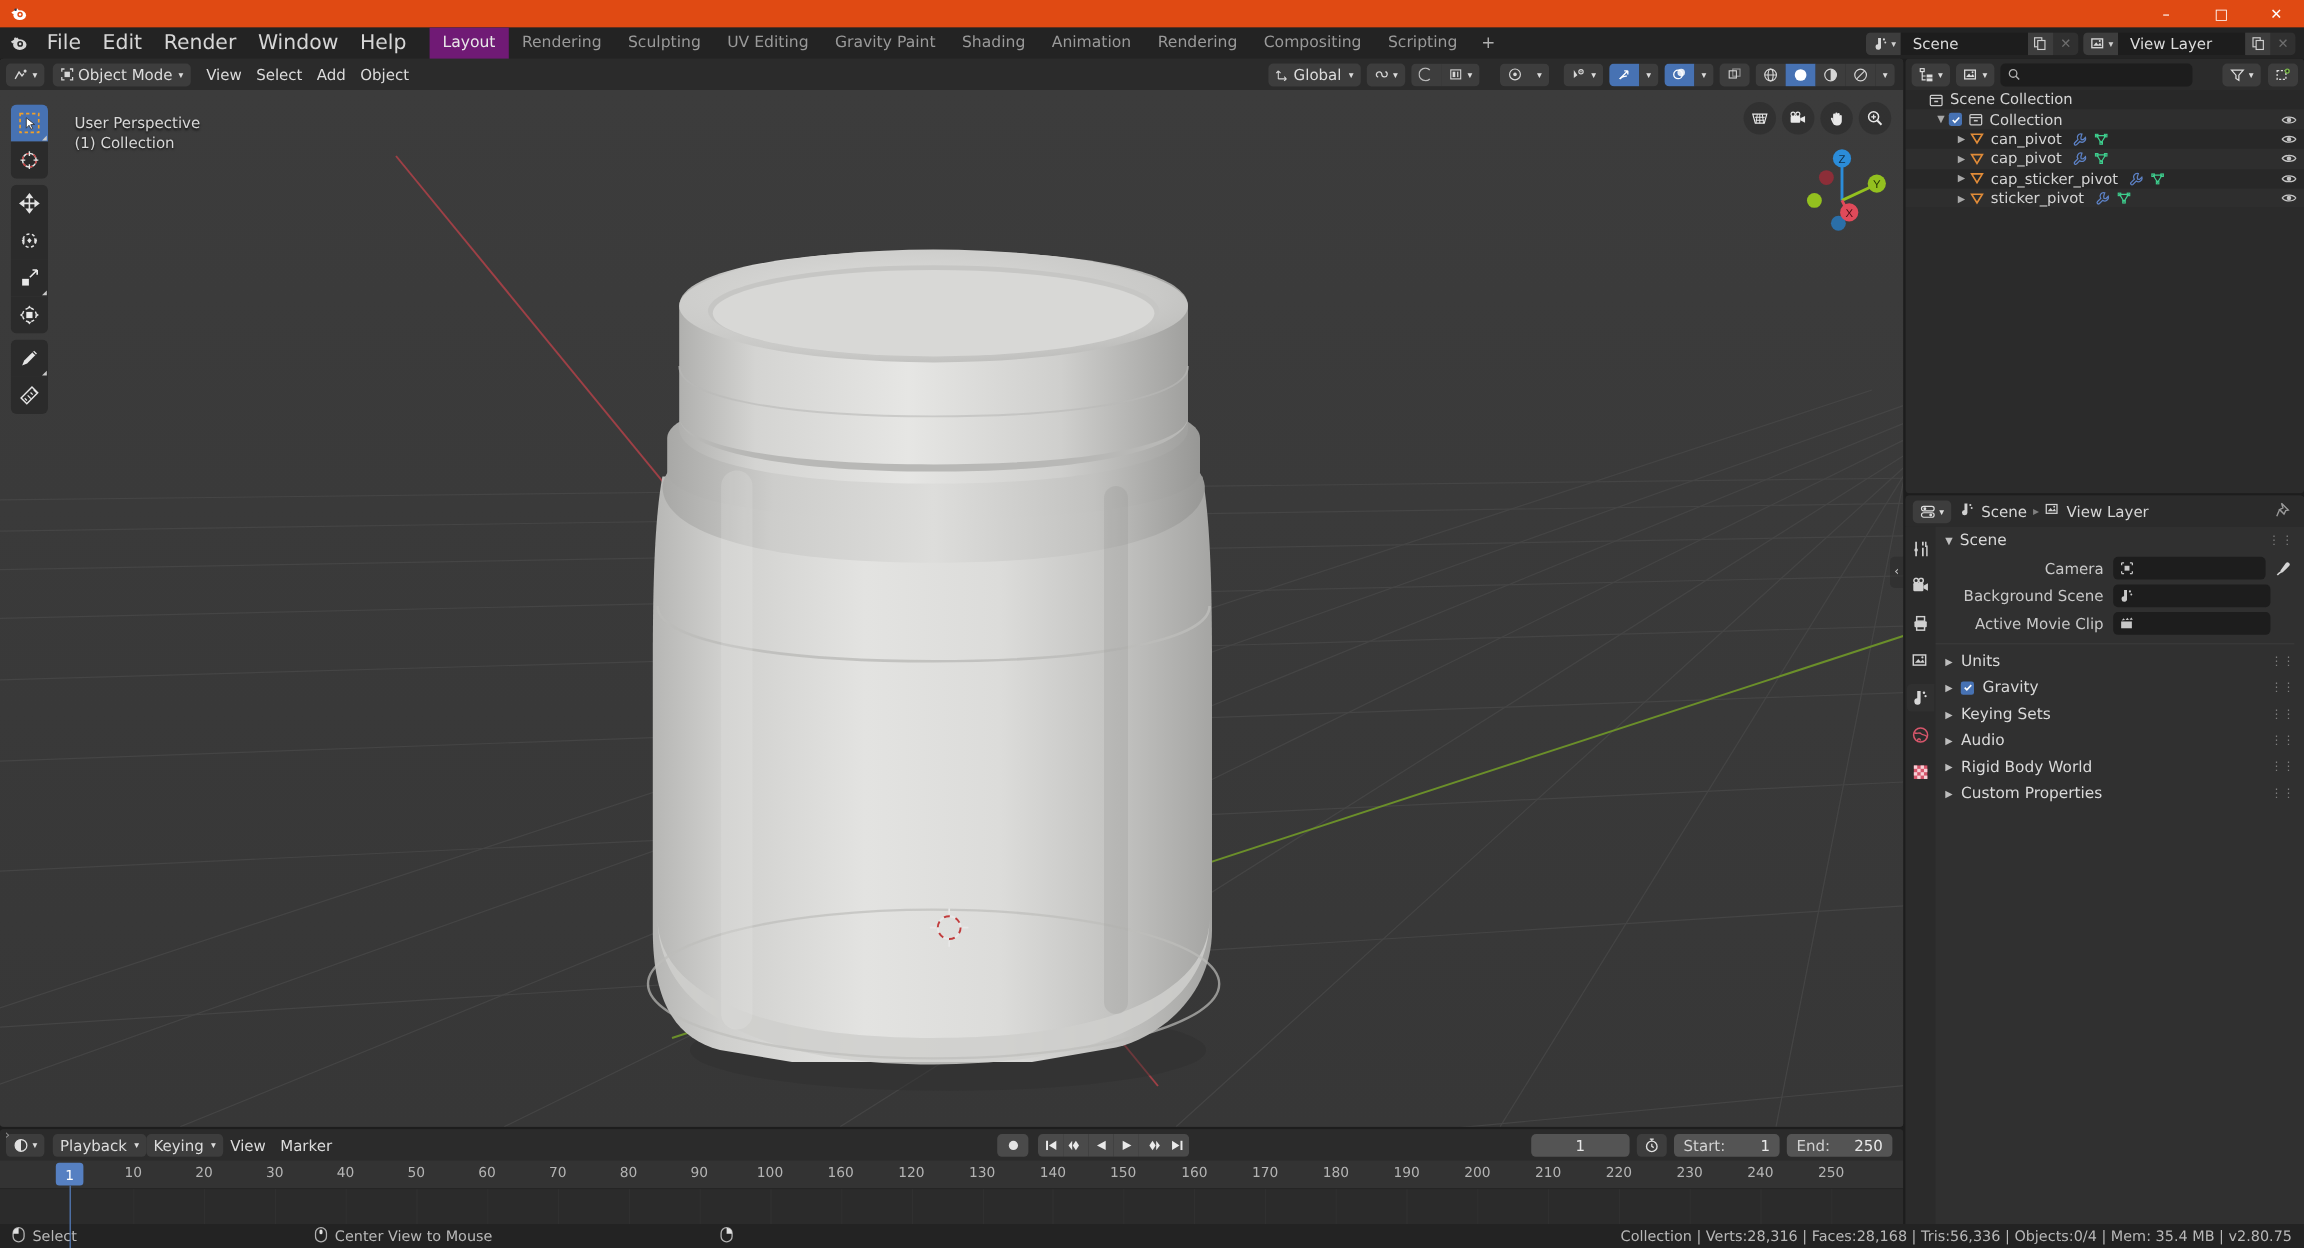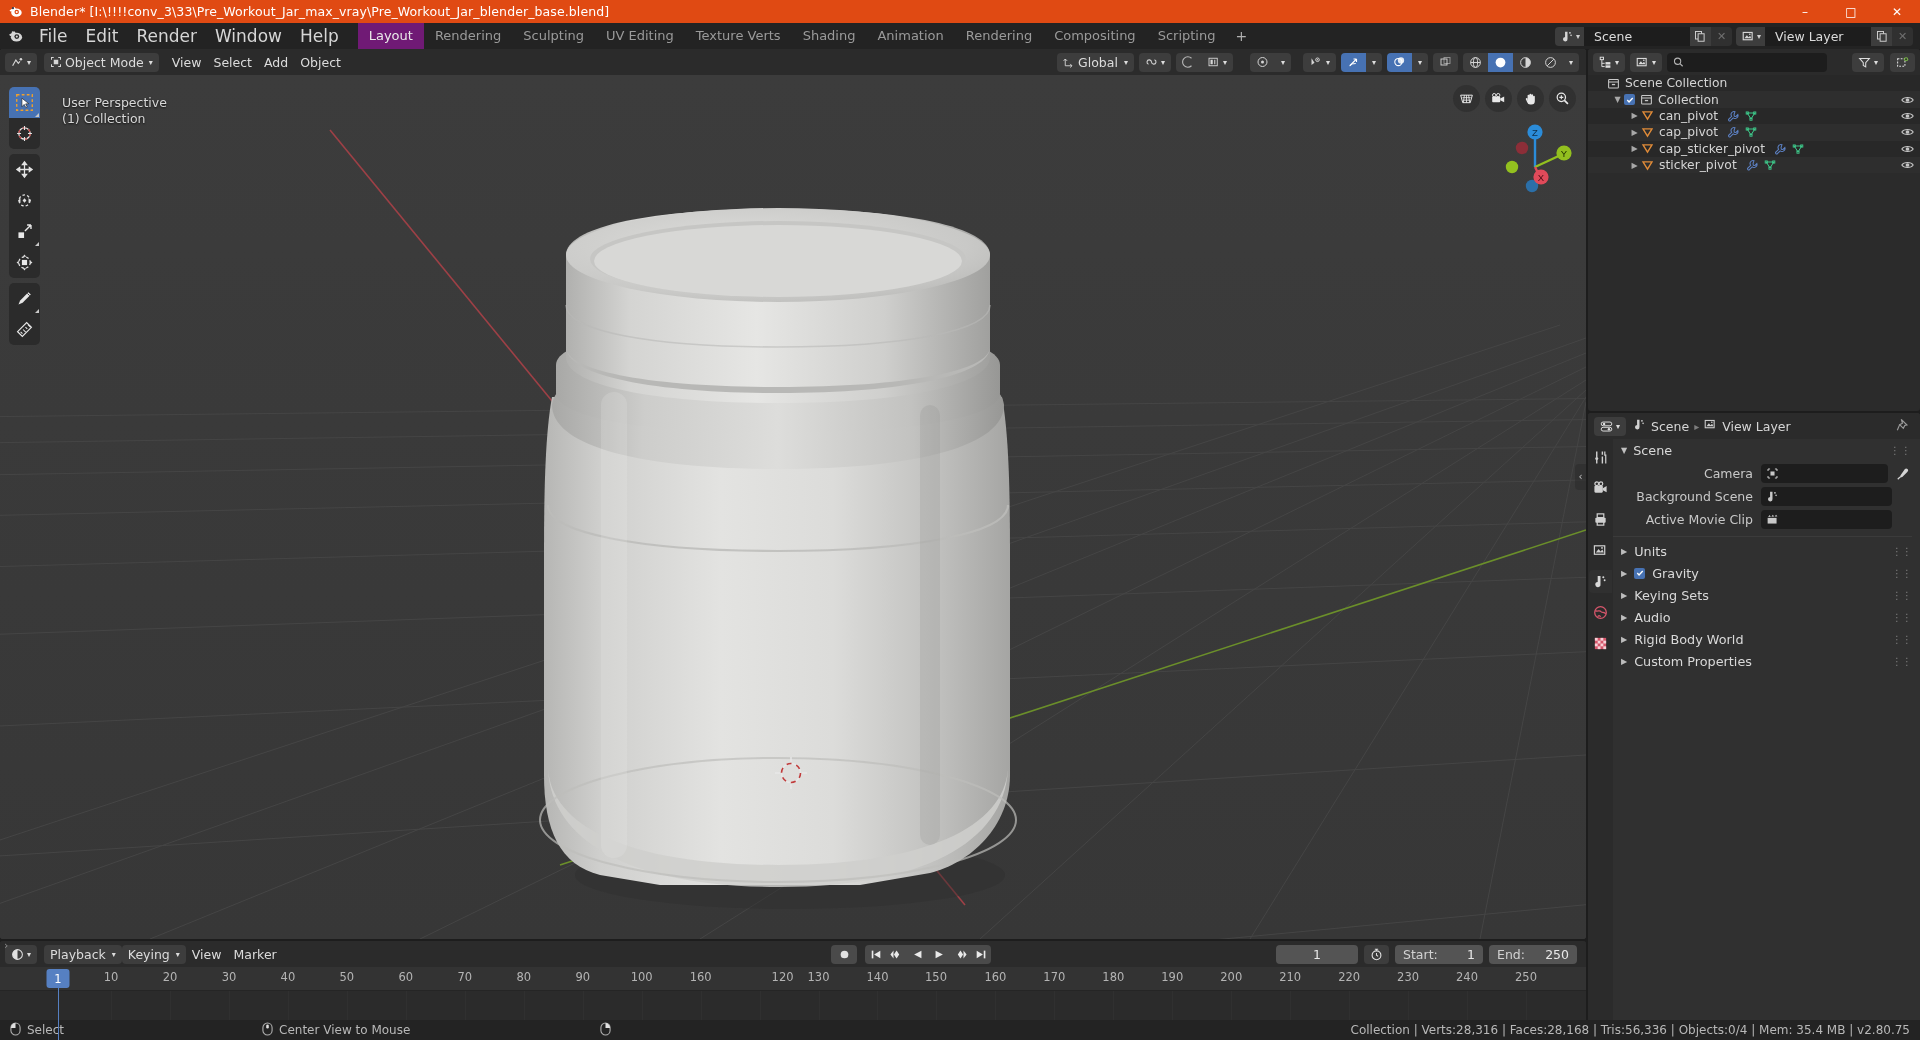--- a/index.html
+++ b/index.html
@@ -280,21 +280,20 @@
 <div class="titlebar">
   <span class="blender-logo">
     <svg width="15" height="15" viewBox="0 0 16 16">
       <ellipse cx="9" cy="9.2" rx="5.6" ry="4.4" fill="#fff"></ellipse>
       <path d="M1.5 6.8 L7 3.2 L8.4 5.2 L3.2 8.3 Z" fill="#fff"></path>
       <circle cx="9.3" cy="8.6" r="2.4" fill="#e04a13"></circle>
       <circle cx="9.3" cy="8.6" r="1.1" fill="#fff"></circle>
       <circle cx="5.3" cy="4.4" r="1.1" fill="#2b3a55"></circle>
     </svg>
   </span>
-  <span class="title-text">Blender* [I:\!!!!conv_3\33\Pre_Workout_Jar_max_vray\Pre_Workout_Jar_blender_base.blend]</span>
   <span class="win-btns">
     <span class="win-btn">–</span>
     <span class="win-btn">□</span>
     <span class="win-btn close">✕</span>
   </span>
 </div>
 
 <div class="topbar">
   <span class="tb-logo">
     <svg width="17" height="16" viewBox="0 0 16 16">
@@ -309,21 +308,21 @@
   <span class="menu-item">Edit</span>
   <span class="menu-item">Render</span>
   <span class="menu-item">Window</span>
   <span class="menu-item">Help</span>
 
   <span class="ws-tabs">
     <span class="ws-tab active">Layout</span>
     <span class="ws-tab">Rendering</span>
     <span class="ws-tab">Sculpting</span>
     <span class="ws-tab">UV Editing</span>
-    <span class="ws-tab">Texture Verts</span>
+    <span class="ws-tab">Gravity Paint</span>
     <span class="ws-tab">Shading</span>
     <span class="ws-tab">Animation</span>
     <span class="ws-tab">Rendering</span>
     <span class="ws-tab">Compositing</span>
     <span class="ws-tab">Scripting</span>
     <span class="ws-add">+</span>
   </span>
 
   <span class="topbar-right">
     <span class="id-block">
@@ -846,21 +845,21 @@
         <span class="tl-tick" style="left: 170.016px;">20</span>
         <span class="tl-tick" style="left: 228.972px;">30</span>
         <span class="tl-tick" style="left: 287.928px;">40</span>
         <span class="tl-tick" style="left: 346.884px;">50</span>
         <span class="tl-tick" style="left: 405.839px;">60</span>
         <span class="tl-tick" style="left: 464.795px;">70</span>
         <span class="tl-tick" style="left: 523.751px;">80</span>
         <span class="tl-tick" style="left: 582.707px;">90</span>
         <span class="tl-tick" style="left: 641.663px;">100</span>
         <span class="tl-tick" style="left: 700.618px;">160</span>
-        <span class="tl-tick" style="left: 759.574px; margin-left: 23px;">120</span>
+        <span class="tl-tick" style="left: 759.574px;">120</span>
         <span class="tl-tick" style="left: 818.53px;">130</span>
         <span class="tl-tick" style="left: 877.486px;">140</span>
         <span class="tl-tick" style="left: 936px;">150</span>
         <span class="tl-tick" style="left: 995.398px;">160</span>
         <span class="tl-tick" style="left: 1054.35px;">170</span>
         <span class="tl-tick" style="left: 1113.31px;">180</span>
         <span class="tl-tick" style="left: 1172.27px;">190</span>
         <span class="tl-tick" style="left: 1231.22px;">200</span>
         <span class="tl-tick" style="left: 1290.18px;">210</span>
         <span class="tl-tick" style="left: 1349.13px;">220</span>

